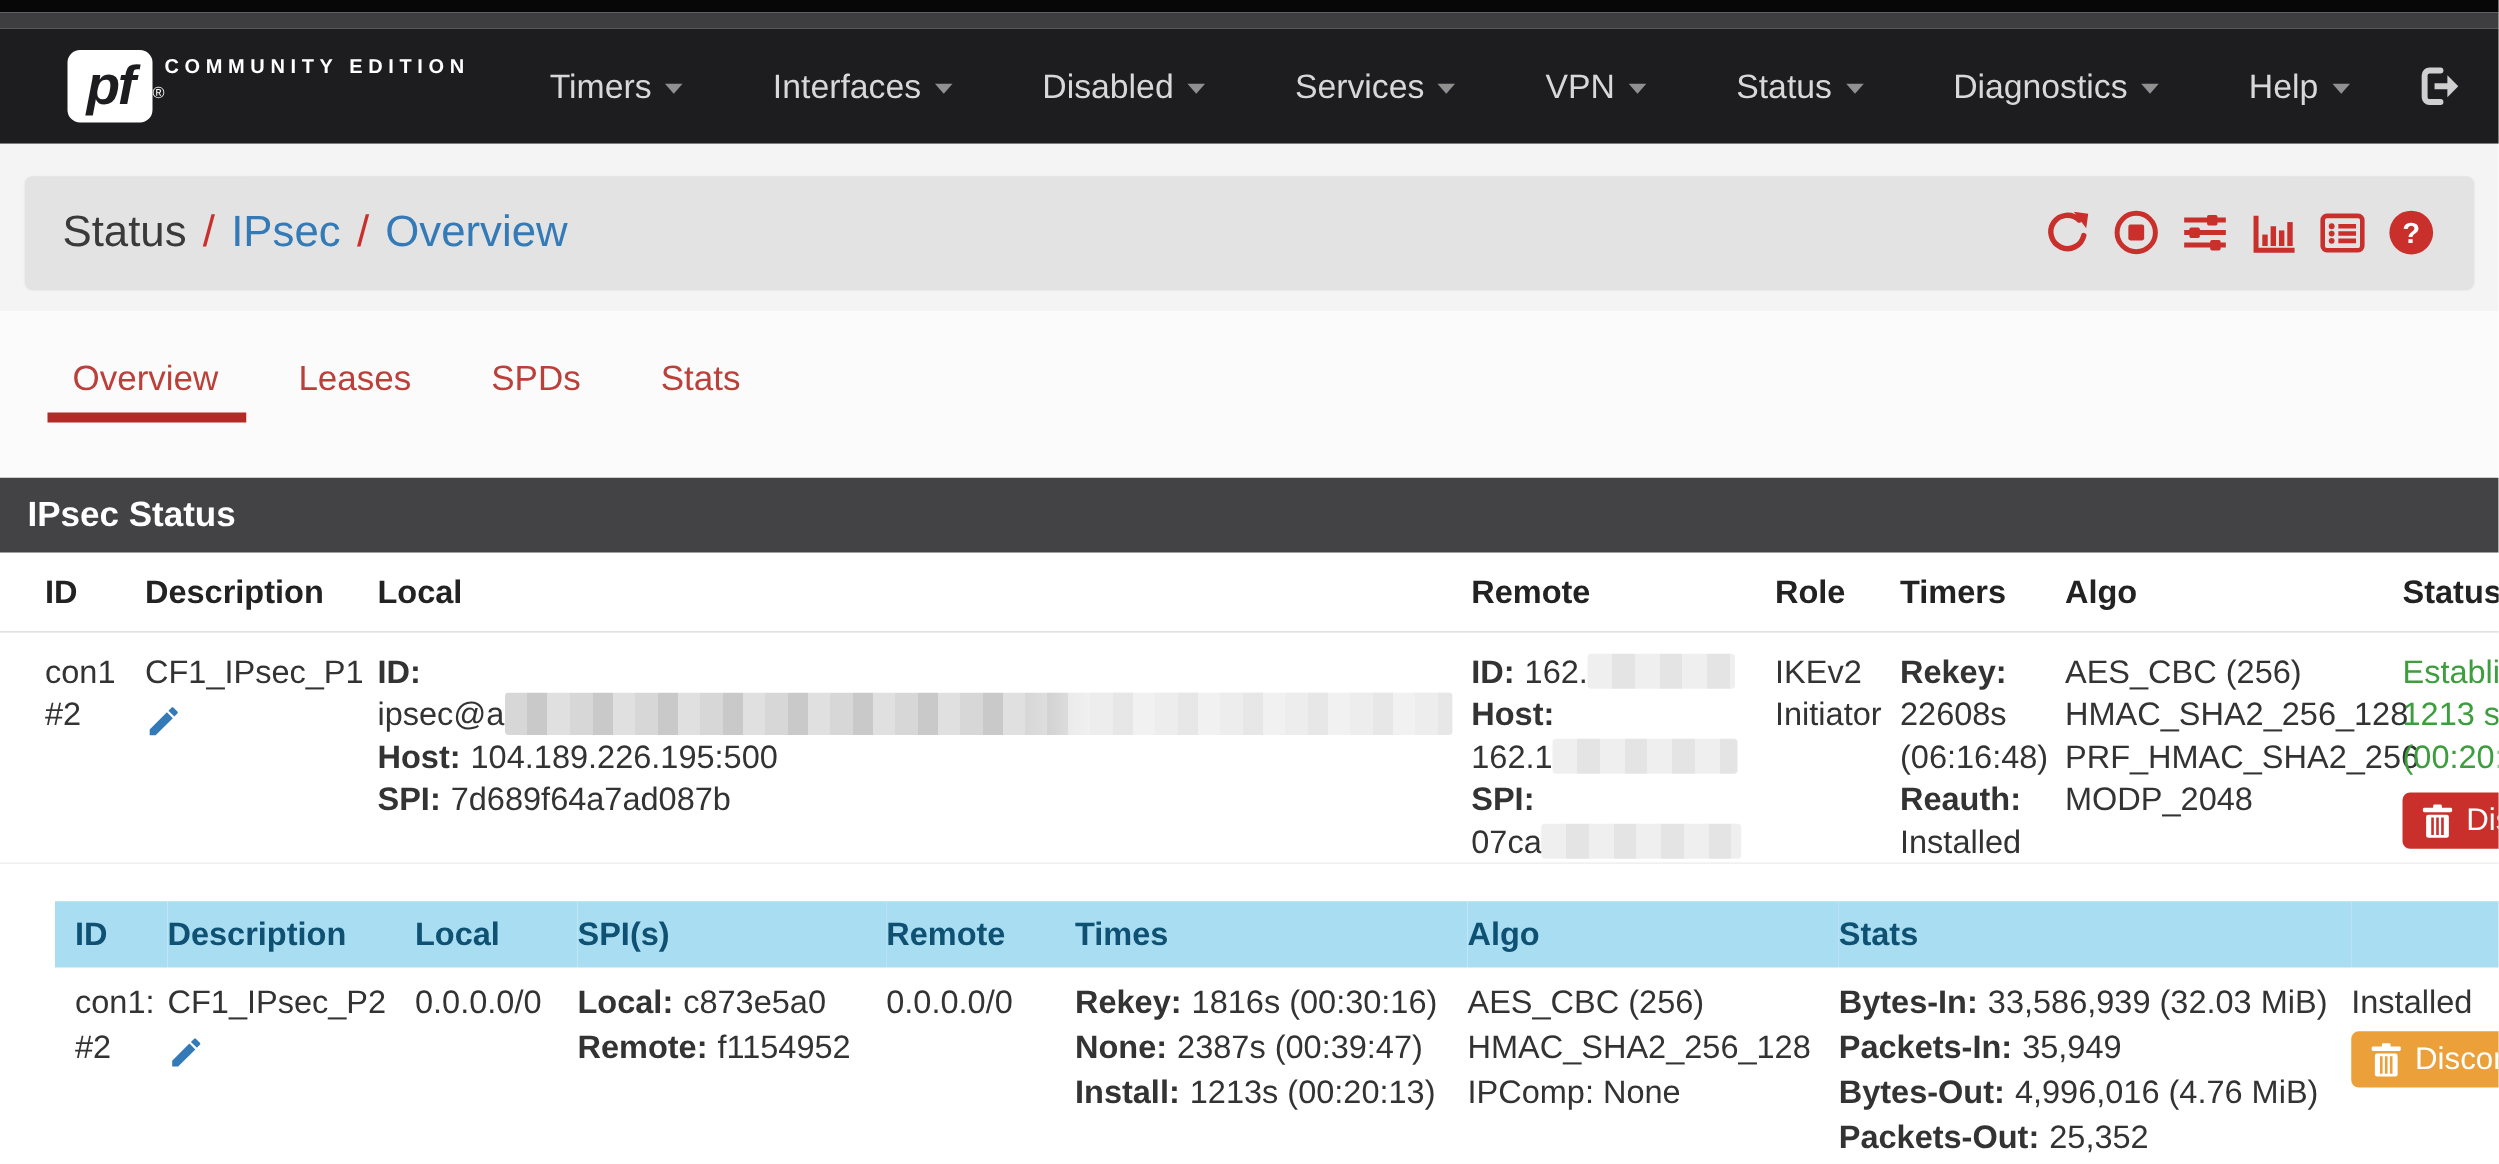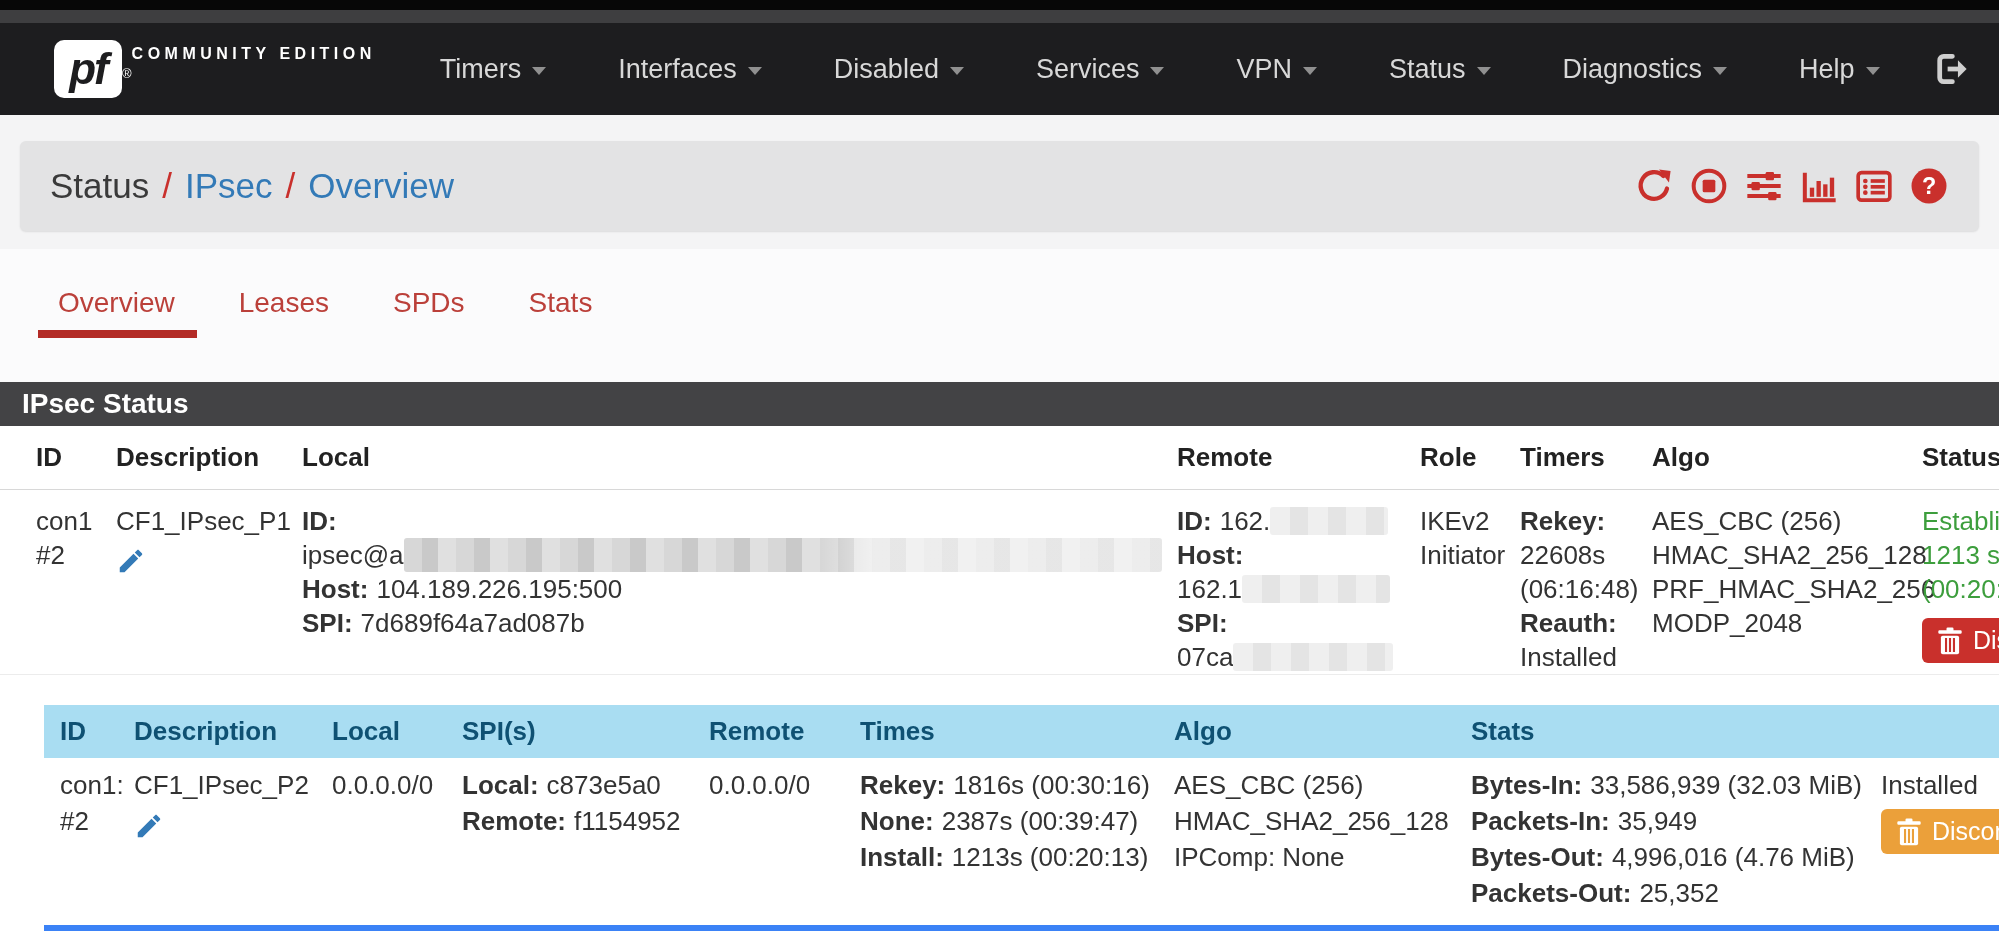--- a/index.html
+++ b/index.html
@@ -36,21 +36,21 @@
   .toolbar{margin-left:auto;display:flex;align-items:center;gap:15px}
   .tool-icon{width:40px;height:40px;cursor:pointer;display:block}
   
   .content{background:#fbfbfc}
   .tabs{display:flex;padding:38px 0 0 58px}
   .tab{color:#bb403a;font-size:28px;margin-right:64px;padding-bottom:19px;position:relative;cursor:pointer;text-decoration:none}
   .tab.active::after{content:"";position:absolute;left:-20px;right:-22px;bottom:0;height:8px;background:#b32b26}
   
   .panel{margin-top:44px;background:#fff;width:1999px;overflow:hidden}
   .panel-header{background:#434345;color:#fff;font-weight:bold;font-size:28px;
-    height:44px;display:flex;align-items:center;padding-left:22px}
+    height:60px;display:flex;align-items:center;padding-left:22px}
   table{border-collapse:collapse;table-layout:fixed}
   .p1-table{width:2120px}
   .p1-table th,.p1-table td{text-align:left;vertical-align:top;padding:0 18px 0 0}
   .p1-table th{font-weight:bold;font-size:26px;color:#222;padding-top:16px;padding-bottom:16px;border-bottom:1px solid #d8d8d8}
   .p1-table td{padding-top:14px;line-height:34px;border-bottom:1px solid #ececec}
   .col-pad{padding-left:36px !important}
   .bold{font-weight:bold;margin-right:8px}
   .pencil{width:30px;height:30px;margin-top:8px;cursor:pointer;display:block}
   .redact{display:inline-block;height:34px;vertical-align:-8px;border-radius:3px;
     background:

